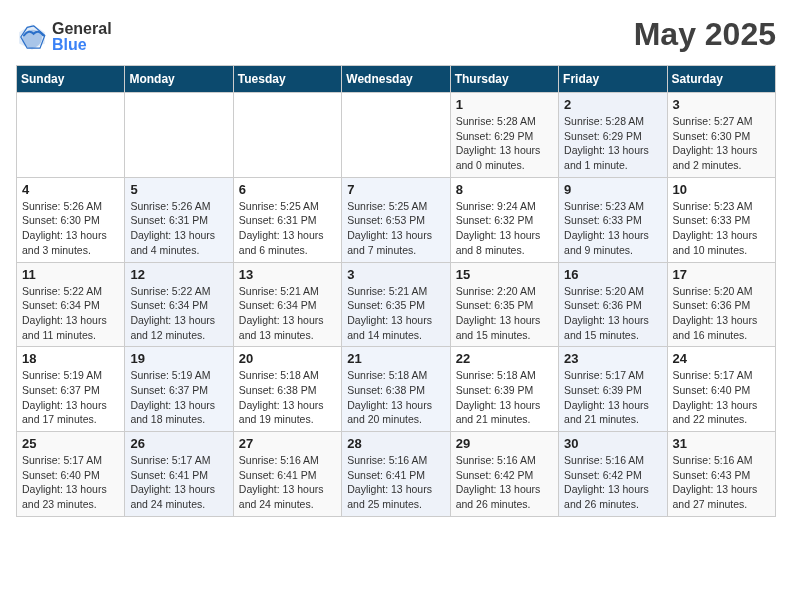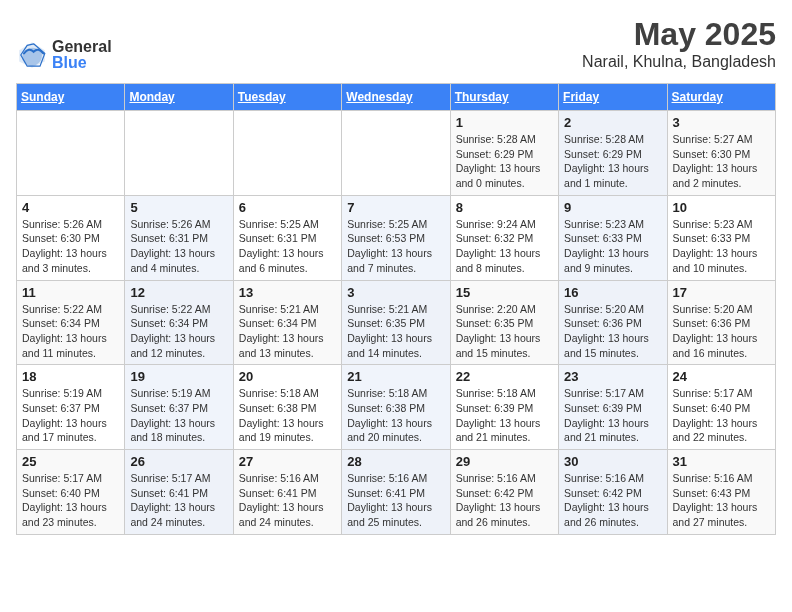--- a/index.html
+++ b/index.html
@@ -46,28 +46,27 @@
       font-size: 16px;
       font-weight: normal;
       color: #333;
     }
     .calendar {
       width: 100%;
       border-collapse: collapse;
       font-size: 11px;
     }
     .calendar thead tr th {
-      background: #3b82f6;
+      background: #0c4a6e;
       color: #fff;
       padding: 6px 4px;
       text-align: left;
       font-size: 12px;
       font-weight: bold;
       border: 1px solid #ccc;
-      text-decoration: underline;
     }
     .calendar tbody tr td {
       border: 1px solid #ccc;
       vertical-align: top;
       padding: 4px 5px;
       width: 108px;
       min-height: 80px;
       background: #fff;
     }
     .calendar tbody tr:nth-child(odd) td {
@@ -108,21 +107,20 @@
 
       <path d="M10,18 Q16,10 22,16 Q28,10 34,18" fill="none" stroke="#2a6fc9" stroke-width="2.5" stroke-linecap="round"></path>
     </svg>
     <div class="logo-text">
       <span class="logo-general">General</span>
       <span class="logo-blue">Blue</span>
     </div>
   </div>
   <div class="title-block">
     <h1>May 2025</h1>
-    <h2>Narail, Khulna, Bangladesh</h2>
   </div>
 </div>
 
 <table class="calendar">
   <thead>
     <tr>
     <th>Sunday</th>
         <th>Monday</th>
         <th>Tuesday</th>
         <th>Wednesday</th>

